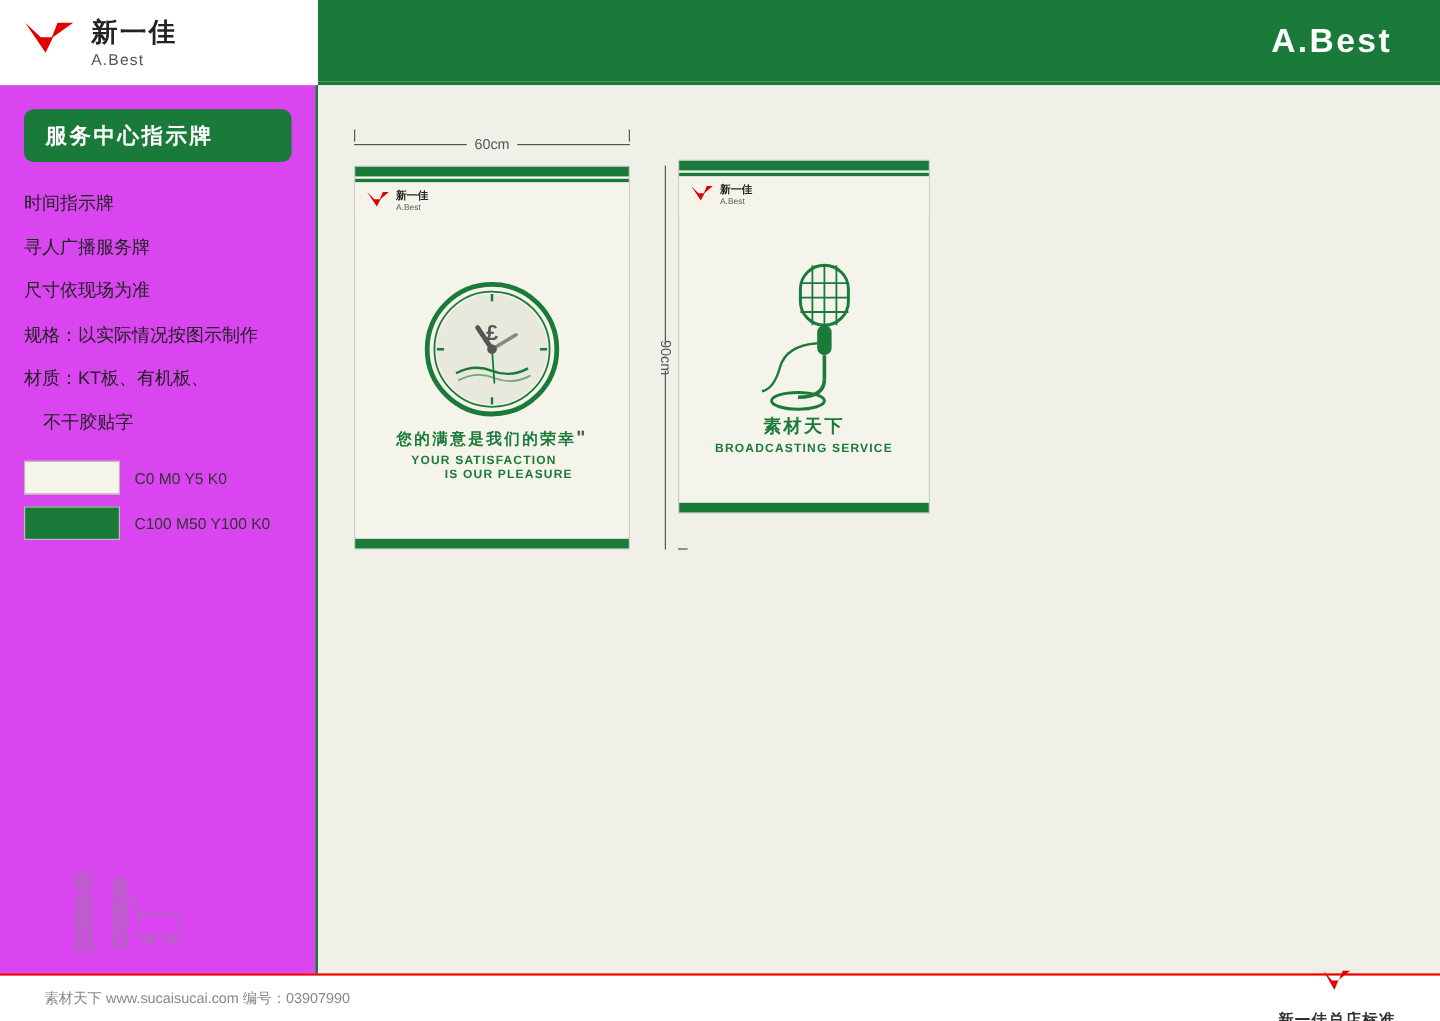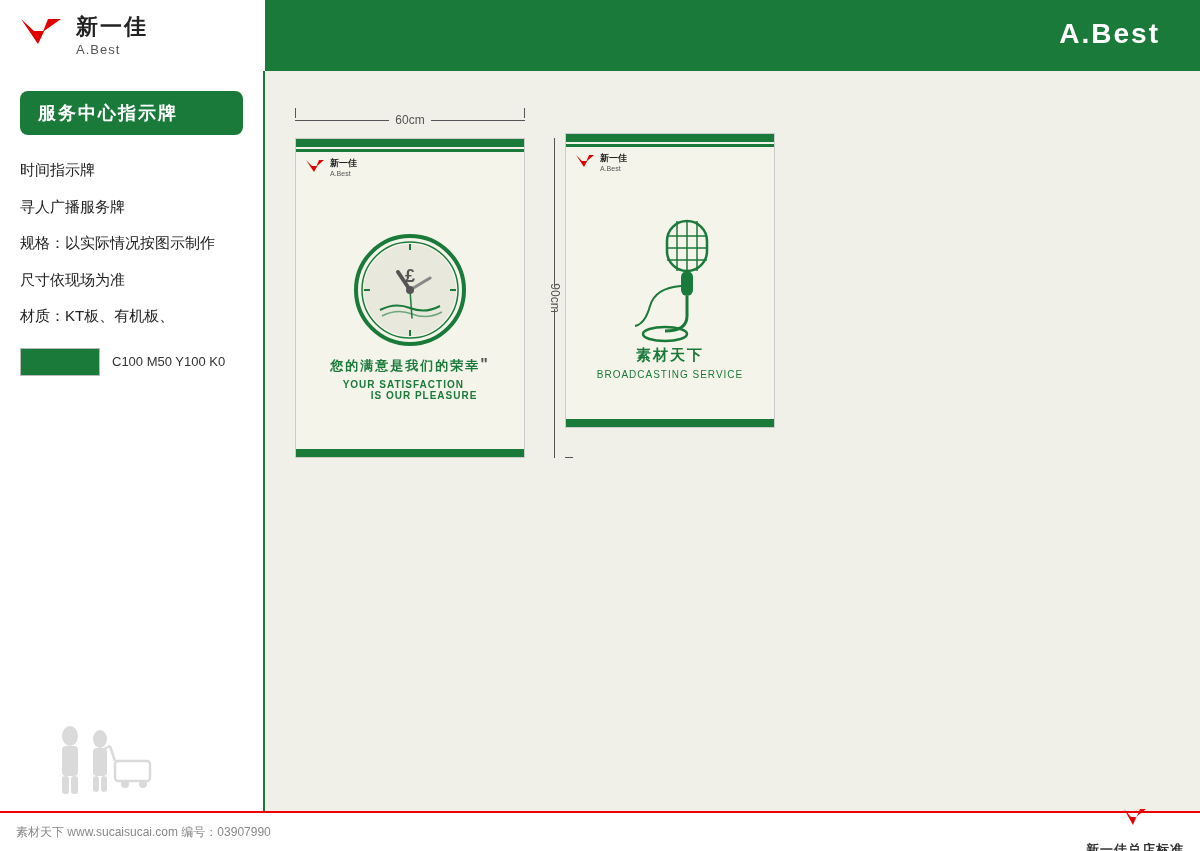--- a/index.html
+++ b/index.html
@@ -69,21 +69,21 @@
 
     
     .main-content {
       display: flex;
       height: calc(851px - 68px - 3px - 40px);
     }
 
     
     .left-sidebar {
       width: 265px;
-      background: #ffffff;
+      background: #d946ef;
       padding: 20px 20px;
       border-right: 2px solid #1a7a3a;
       position: relative;
     }
 
     .section-title-box {
       background: #1a7a3a;
       border-radius: 8px;
       padding: 10px 18px;
       margin-bottom: 24px;
@@ -258,21 +258,21 @@
       padding: 10px;
     }
 
     
     .footer {
       height: 40px;
       background: #fff;
       display: flex;
       align-items: center;
       justify-content: space-between;
-      padding: 0 16px;
+      padding: 0 37px;
       border-top: 2px solid #e00;
     }
     .footer-left {
       font-size: 12px;
       color: #888;
     }
     .footer-right {
       display: flex;
       align-items: center;
       gap: 8px;
@@ -316,26 +316,31 @@
 <div class="main-content">
 
   <div class="left-sidebar">
     <div class="section-title-box">
       <span class="section-title-text">服务中心指示牌</span>
     </div>
 
     <ul class="info-list">
       <li>时间指示牌</li>
       <li>寻人广播服务牌</li>
+      <li style="margin-top:8px;">尺寸依现场为准</li>
       <li>规格：以实际情况按图示制作</li>
-      <li style="margin-top:8px;">尺寸依现场为准</li>
       <li style="margin-top:8px;">材质：KT板、有机板、</li>
+      <li class="indent">不干胶贴字</li>
     </ul>
 
     <div class="color-swatches">
+      <div class="swatch-row">
+        <div class="swatch-box" style="background:#f5f4ea; border:1px solid #bbb;"></div>
+        <span class="swatch-label">C0  M0  Y5  K0</span>
+      </div>
       <div class="swatch-row">
         <div class="swatch-box" style="background:#1a7a3a; border:1px solid #bbb;"></div>
         <span class="swatch-label">C100 M50 Y100 K0</span>
       </div>
     </div>
 
     <div class="sidebar-figures">
       <svg class="people-silhouette" viewBox="0 0 200 80" width="200" height="80">
 
         <ellipse cx="60" cy="15" rx="8" ry="10" fill="#888"></ellipse>
@@ -469,21 +474,21 @@
               <line x1="72" y1="80" x2="72" y2="100" stroke="#1a7a3a" stroke-width="3"></line>
 
               <path d="M72,100 Q72,115 50,115" fill="none" stroke="#1a7a3a" stroke-width="3"></path>
 
               <ellipse cx="50" cy="118" rx="22" ry="7" fill="none" stroke="#1a7a3a" stroke-width="2.5"></ellipse>
 
               <path d="M66,70 Q40,72 35,90 Q30,108 20,110" fill="none" stroke="#1a7a3a" stroke-width="2"></path>
             </svg>
 
             <span class="sign-chinese-text" style="font-size:15px; margin-top:0;">素材天下</span>
-            <div style="font-size:10px; color:#1a7a3a; font-weight:normal; letter-spacing:1px; margin-top:4px; text-align:center;">BROADCASTING SERVICE</div>
+            <div style="font-size:10px; color:#1a7a3a; font-weight:bold; letter-spacing:1px; margin-top:4px; text-align:center;">BROADCASTING SERVICE</div>
           </div>
 
           <div class="sign-bottom-bar"></div>
         </div>
       </div>
 
     </div>
   </div>
 
 </div>

